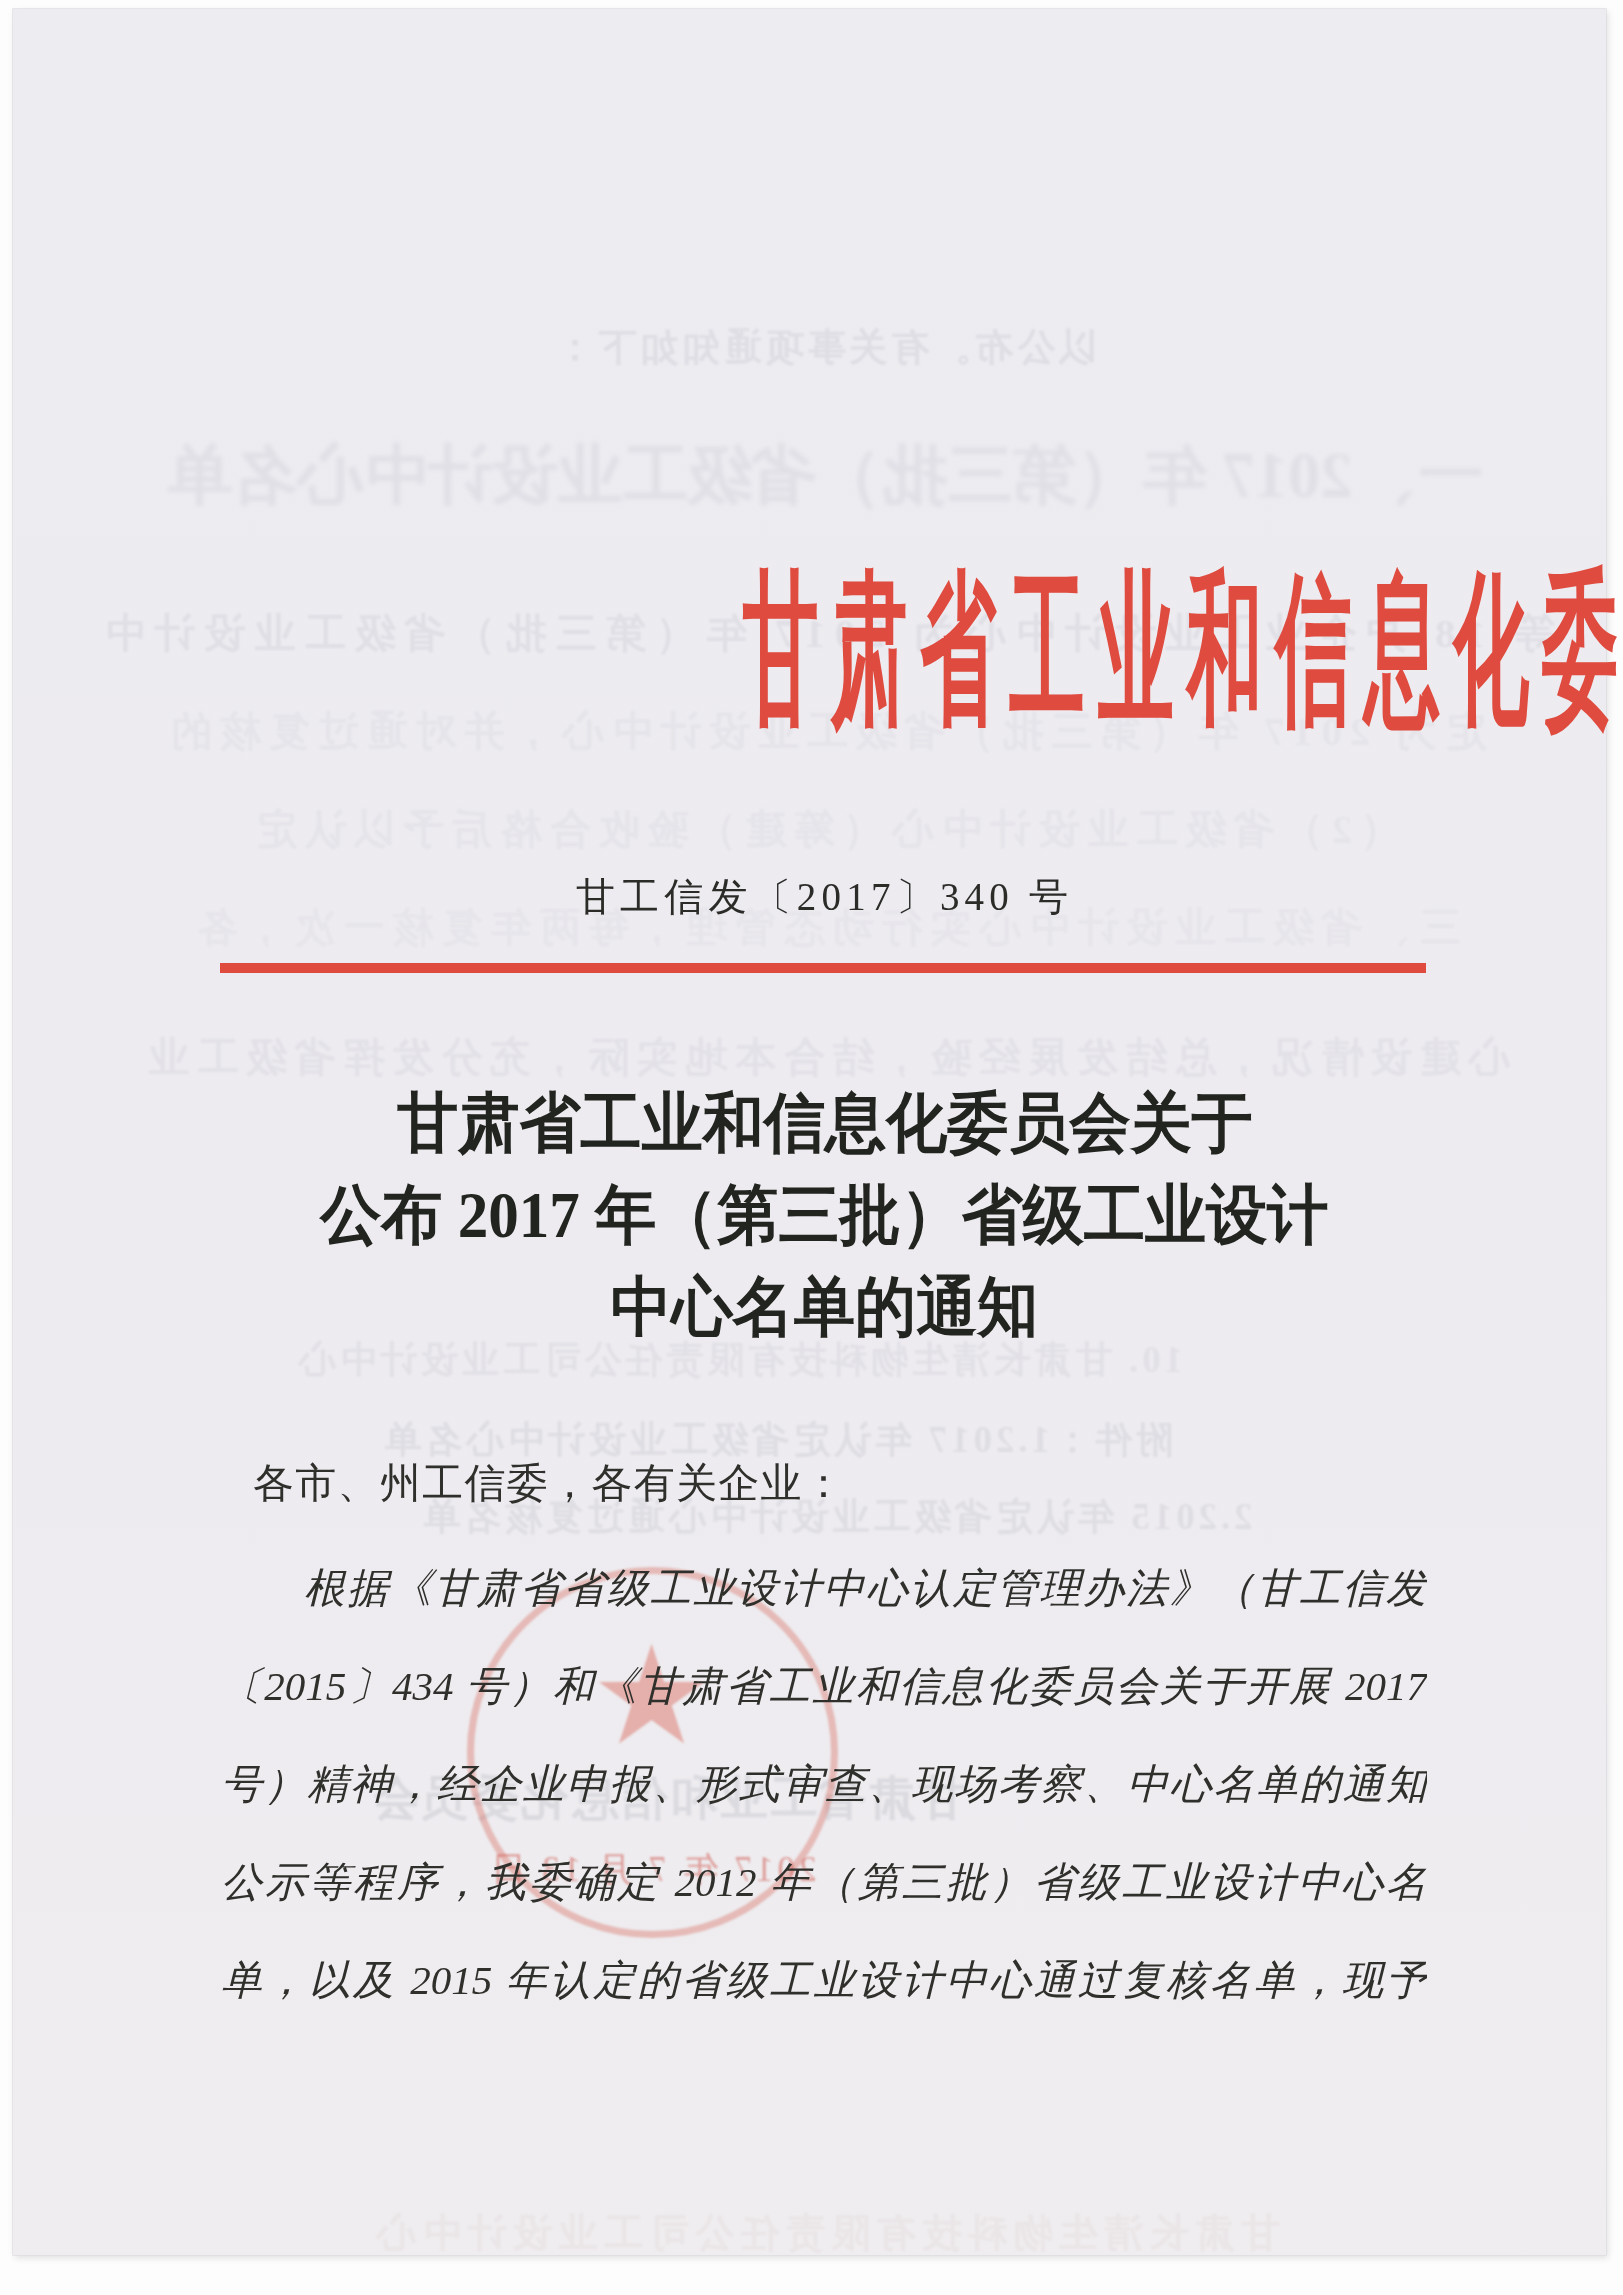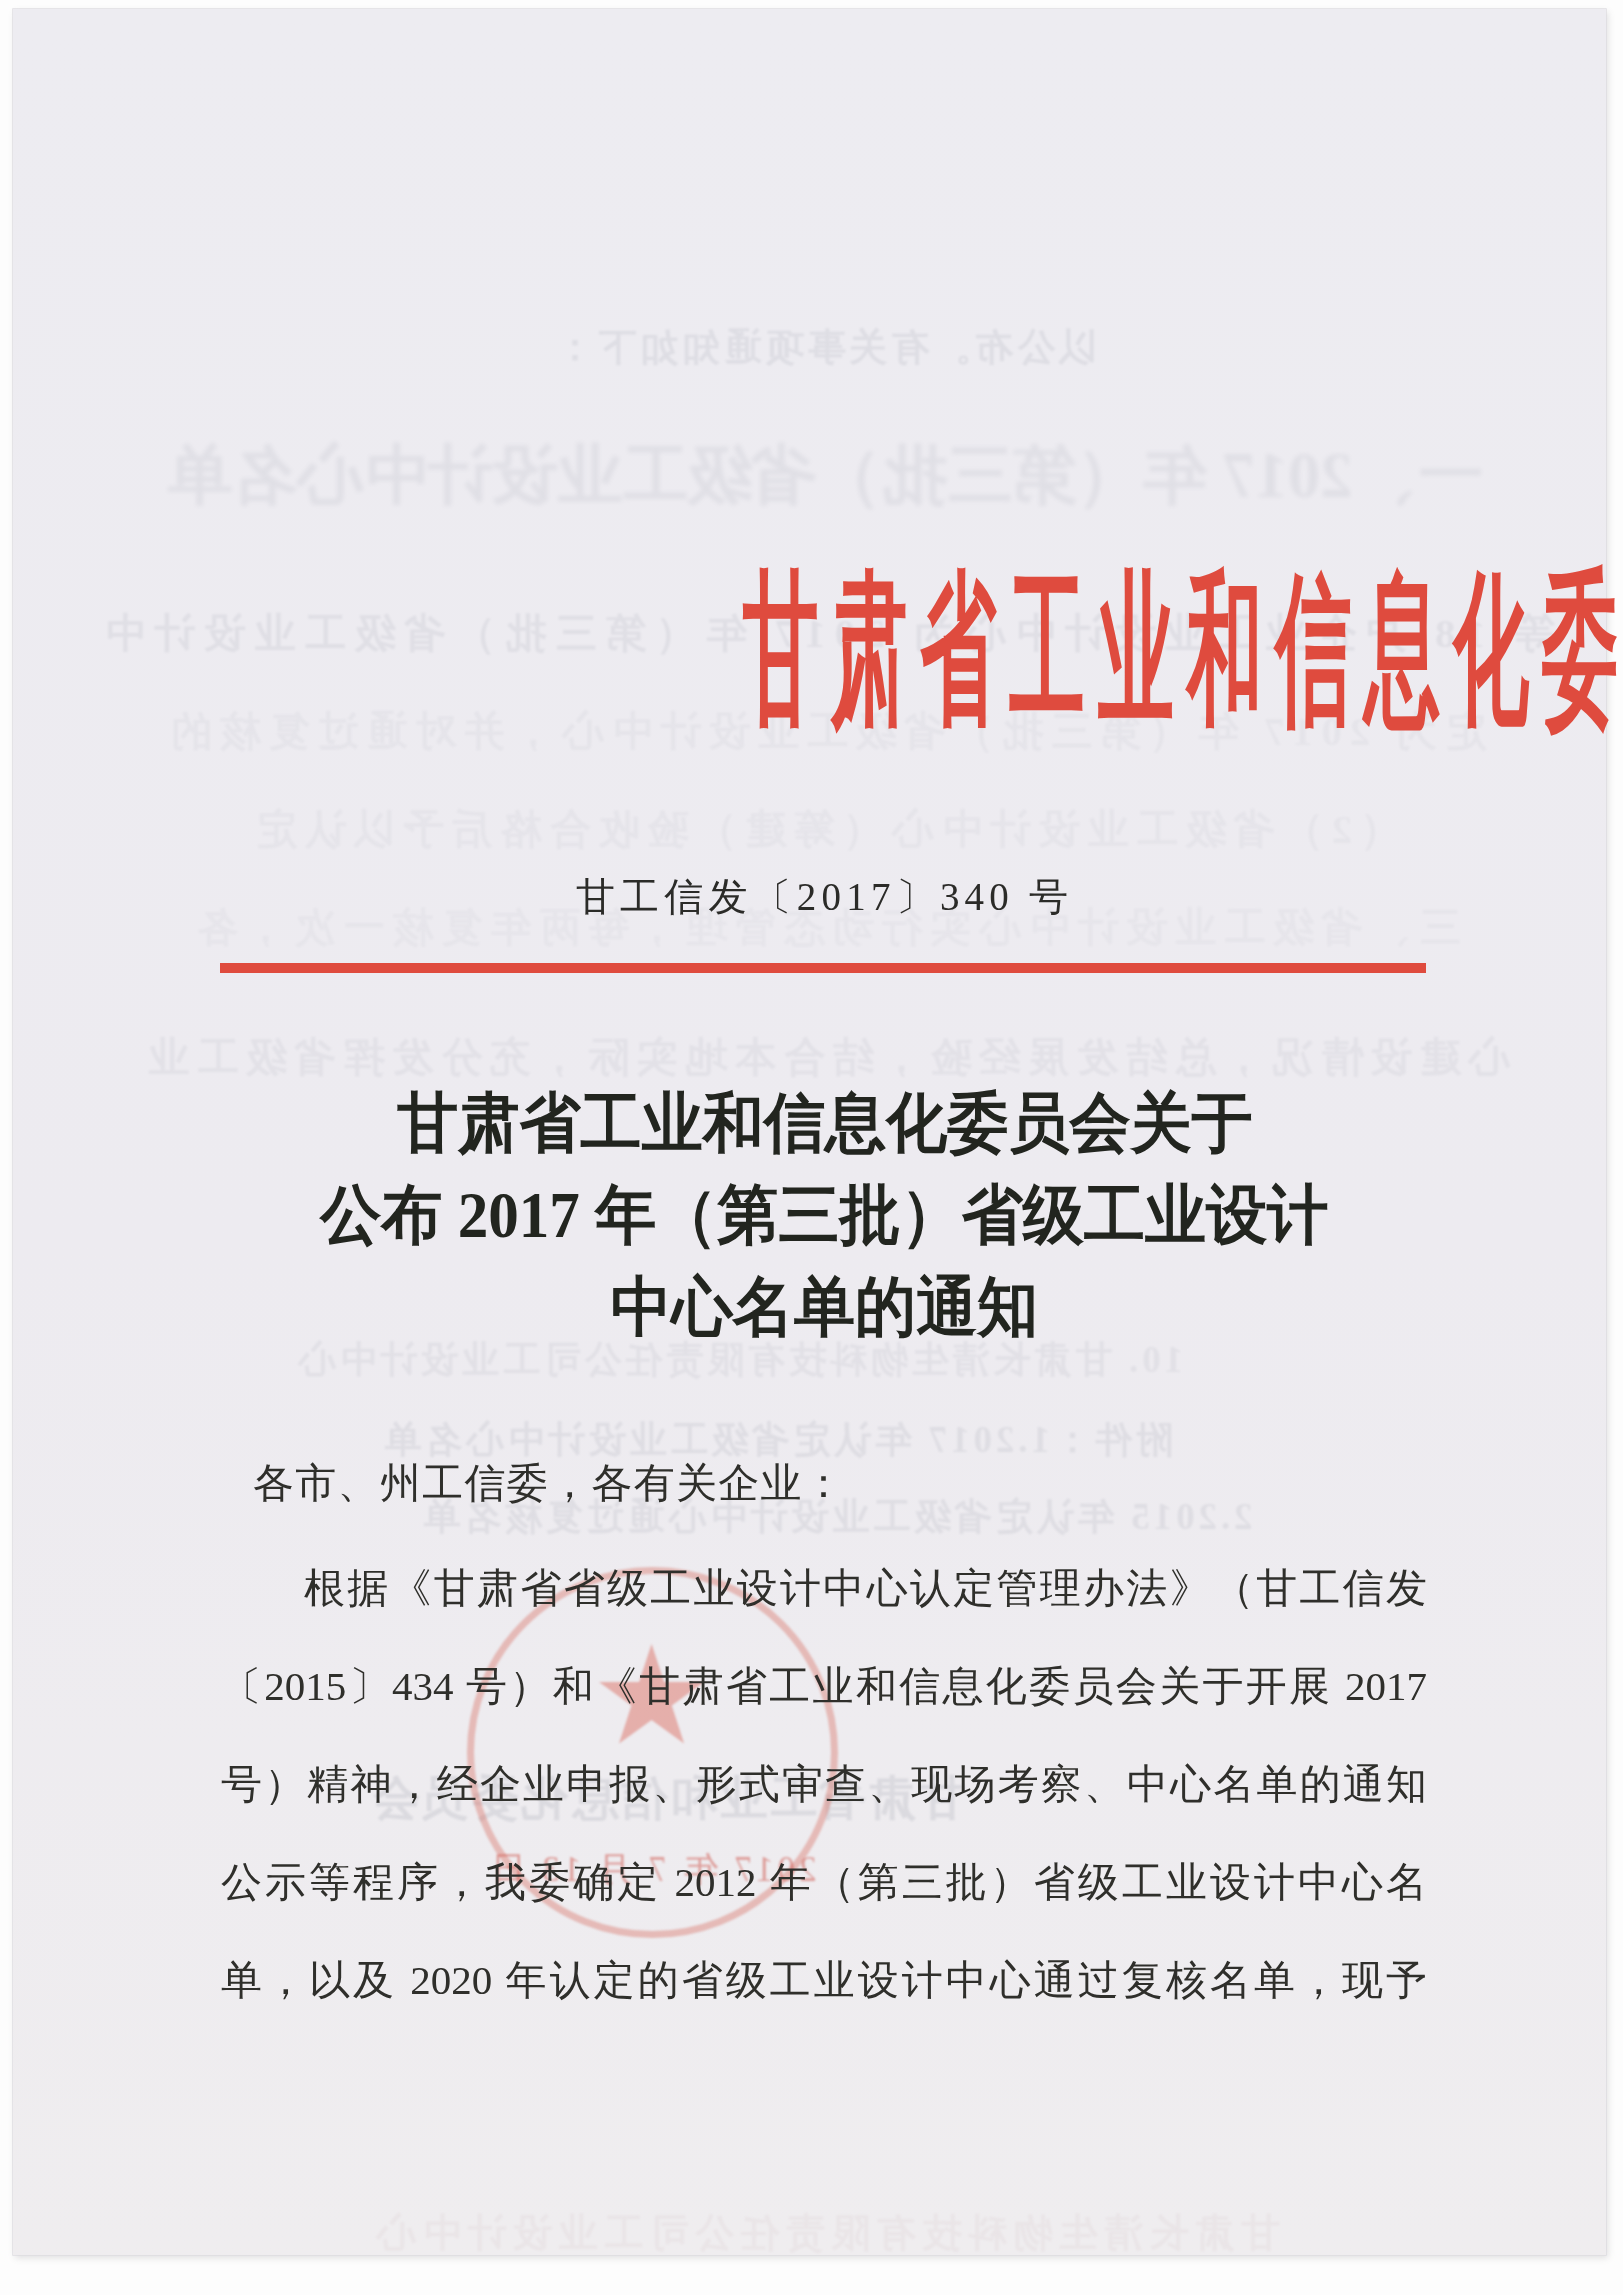--- a/index.html
+++ b/index.html
@@ -49,21 +49,21 @@
              font-size:65px;font-weight:700;color:var(--title-ink,#22251f);
              line-height:92px;}
   #doc-title .tline{display:block;}
   #doc-title .tline span{display:inline-block;white-space:nowrap;transform:scaleX(.94);
              transform-origin:50% 50%;}
   #salutation{position:absolute;top:1447px;left:208px;font-size:41px;
               color:var(--ink,#2f2f2b);letter-spacing:1.3px;margin-left:32px;}
   #body{position:absolute;top:1530px;left:208px;width:1206px;font-size:41px;
         line-height:98px;color:var(--ink,#2f2f2b);}
   .body-line{height:98px;text-align:justify;text-align-last:justify;
-             text-justify:inter-character;overflow:hidden;}
+             text-justify:inter-character;overflow:hidden;font-style:italic;}
   .body-line.indent{text-indent:83px;}
 </style>
 </head>
 <body>
 
 <div class="screen">
   <div class="paper">
 
     <div class="ghost gcenter" id="g-pagecont">以公布。有关事项通知如下：</div>
     <div class="ghost gcenter" id="g-heading">一、2017 年（第三批）省级工业设计中心名单</div>
@@ -98,18 +98,18 @@
       <span class="tline"><span>中心名单的通知</span></span>
     </div>
 
     <div id="salutation">各市、州工信委，各有关企业：</div>
 
     <div id="body">
       <div class="body-line indent">根据《甘肃省省级工业设计中心认定管理办法》（甘工信发</div>
       <div class="body-line">〔2015〕434 号）和《甘肃省工业和信息化委员会关于开展 2017</div>
       <div class="body-line">号）精神，经企业申报、形式审查、现场考察、中心名单的通知</div>
       <div class="body-line">公示等程序，我委确定 2012 年（第三批）省级工业设计中心名</div>
-      <div class="body-line">单，以及 2020 年认定的省级工业设计中心通过复核名单，现予</div>
+      <div class="body-line">单，以及 2015 年认定的省级工业设计中心通过复核名单，现予</div>
     </div>
 
   </div>
 </div>
 
 
 </body></html>

